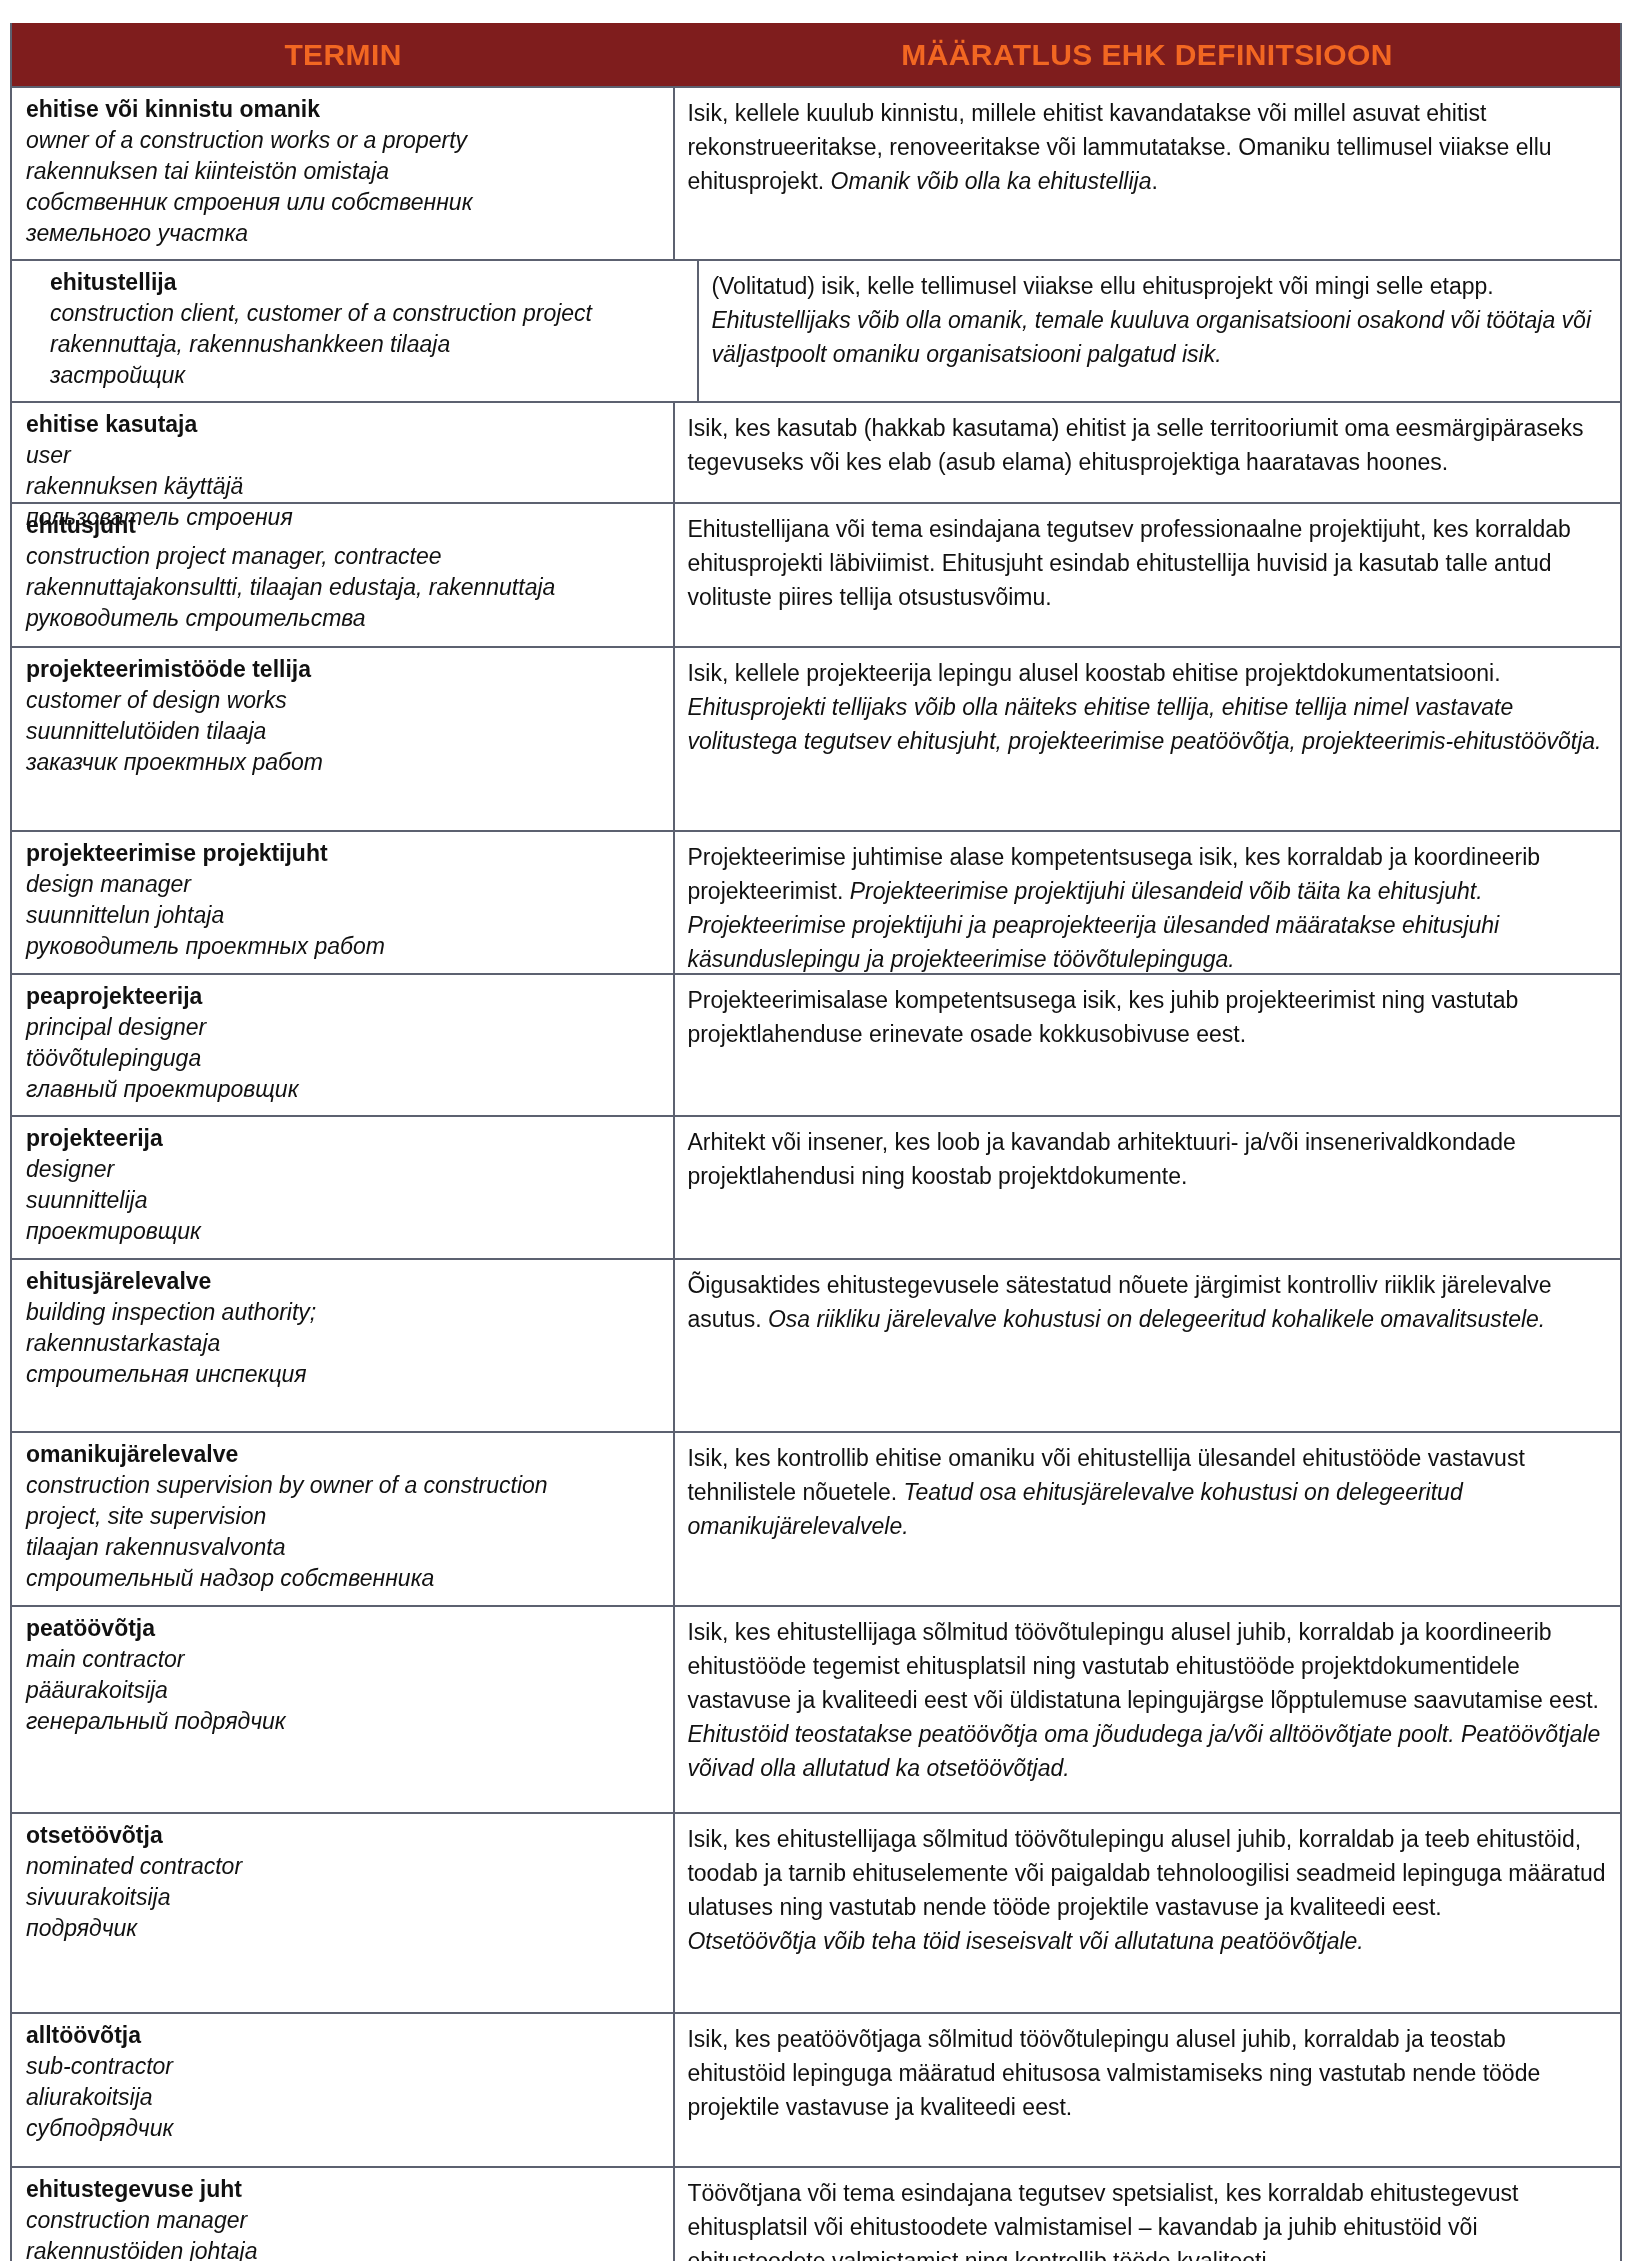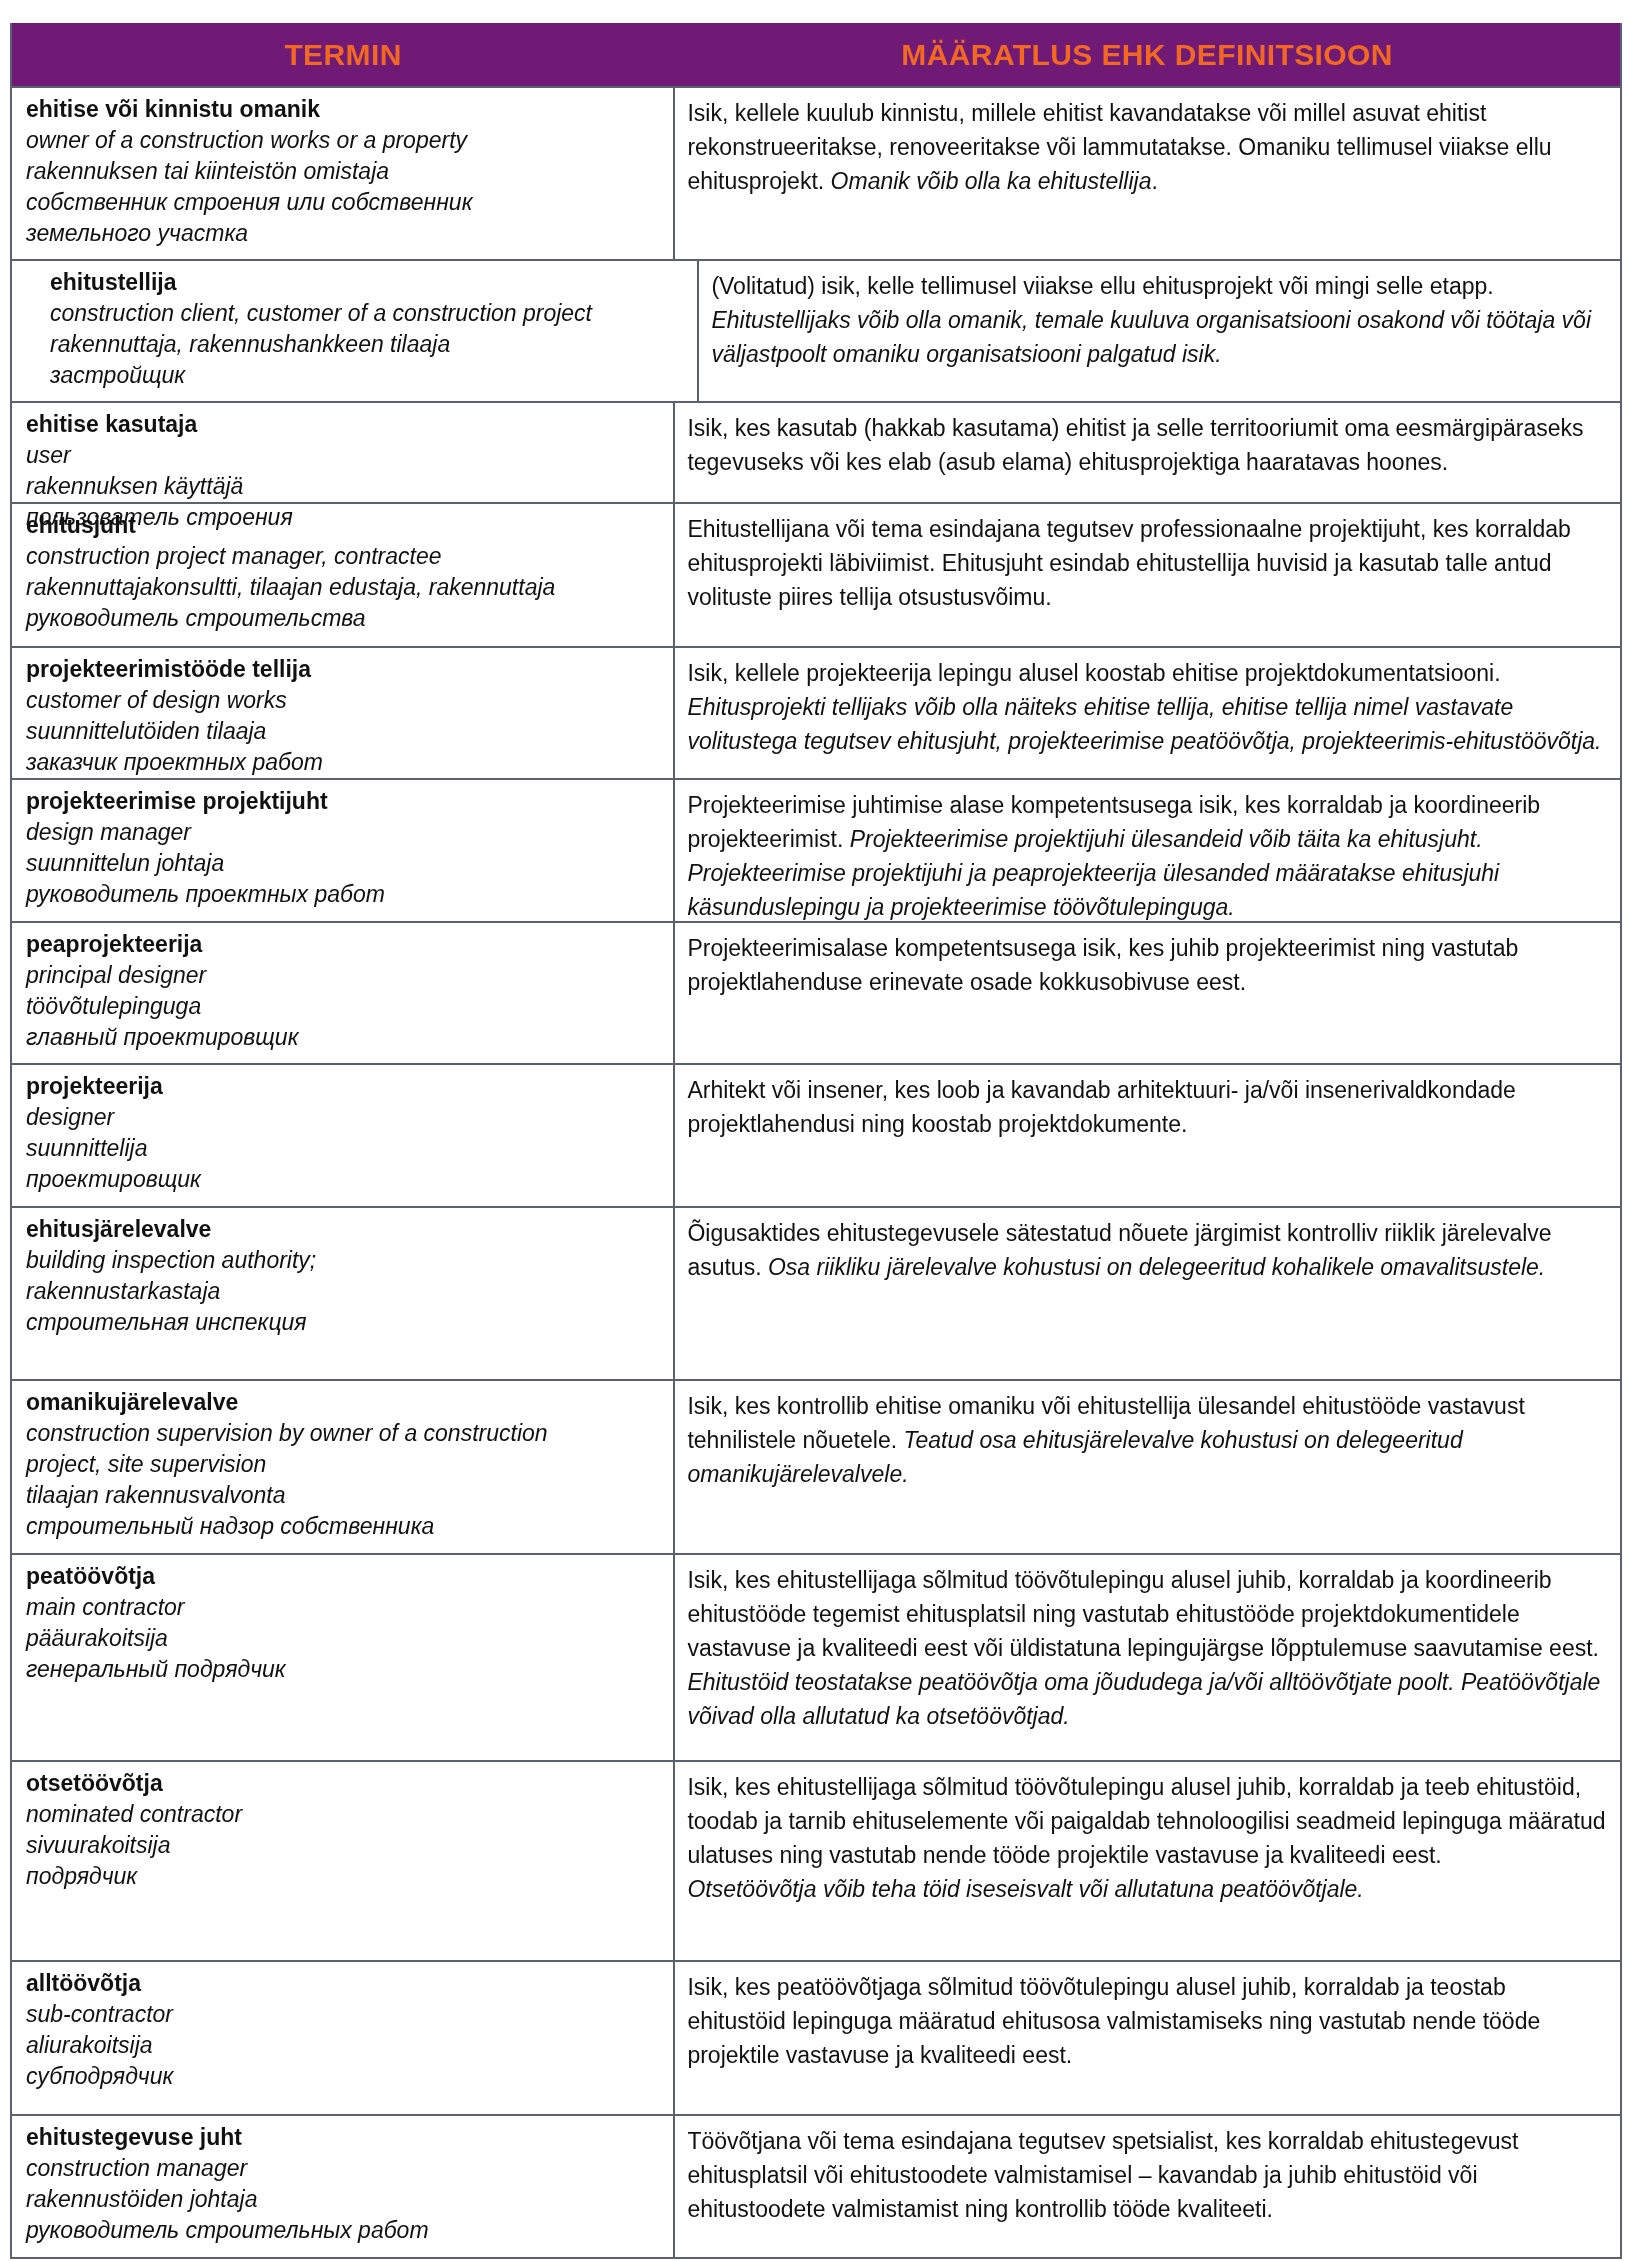--- a/index.html
+++ b/index.html
@@ -1,20 +1,20 @@
 <!DOCTYPE html>
 <html style="font-size:12.8px"><head>
 <meta charset="utf-8">
 <style>
   html, body { margin: 0; padding: 0; background: #ffffff; }
   body { width: 1641px; height: 2261px; position: relative; overflow: hidden;
          font-family: "Liberation Sans", sans-serif; color: #111; }
   .tbl { position: absolute; left: 9.6px; top: 23px; width: 1612px;
          border: 2.4px solid #5c6170; border-top: 0; box-sizing: border-box; }
-  .hdr { display: flex; height: 63px; background: #701a75; }
+  .hdr { display: flex; height: 63px; background: #7f1d1d; }
   .hdr .c { display: flex; align-items: center; justify-content: center;
             font-weight: bold; color: #f26722; font-size: 30px; letter-spacing: 0.4px; }
   .hdr .c1 { width: 663px; }
   .hdr .c2 { flex: 1; }
   .row { display: flex; border-top: 2.4px solid #5c6170; box-sizing: border-box; }
   .row .term { width: 663px; border-right: 2.4px solid #5c6170; box-sizing: border-box;
                padding: 6.4px 14.4px 6.4px 14.4px; font-size: 23px; line-height: 31px; }
   .row .def { flex: 1; padding: 8px 12.8px 6.4px 12.8px; font-size: 23px; line-height: 34px; }
   .term .t { font-weight: bold; display: block; }
   .term .tr { font-style: italic; display: block; }
@@ -60,21 +60,21 @@
       </div>
       <div class="row" style="height: 144px;">
         <div class="term">
           <span class="t">ehitusjuht</span>
           <span class="tr">construction project manager, contractee</span>
           <span class="tr">rakennuttajakonsultti, tilaajan edustaja, rakennuttaja</span>
           <span class="tr">руководитель строительства</span>
         </div>
         <div class="def"><span class="">Ehitustellijana või tema esindajana tegutsev professionaalne projektijuht, kes korraldab ehitusprojekti läbiviimist. Ehitusjuht esindab ehitustellija huvisid ja kasutab talle antud volituste piires tellija otsustusvõimu.</span></div>
       </div>
-      <div class="row" style="height: 132px;">
+      <div class="row" style="height: 184px;">
         <div class="term">
           <span class="t">projekteerimistööde tellija</span>
           <span class="tr">customer of design works</span>
           <span class="tr">suunnittelutöiden tilaaja</span>
           <span class="tr">заказчик проектных работ</span>
         </div>
         <div class="def"><span class="">Isik, kellele projekteerija lepingu alusel koostab ehitise projektdokumentatsiooni. </span><span class="it">Ehitusprojekti tellijaks võib olla näiteks ehitise tellija, ehitise tellija nimel vastavate volitustega tegutsev ehitusjuht, projekteerimise peatöövõtja, projekteerimis-ehitustöövõtja.</span></div>
       </div>
       <div class="row" style="height: 143px;">
         <div class="term">

